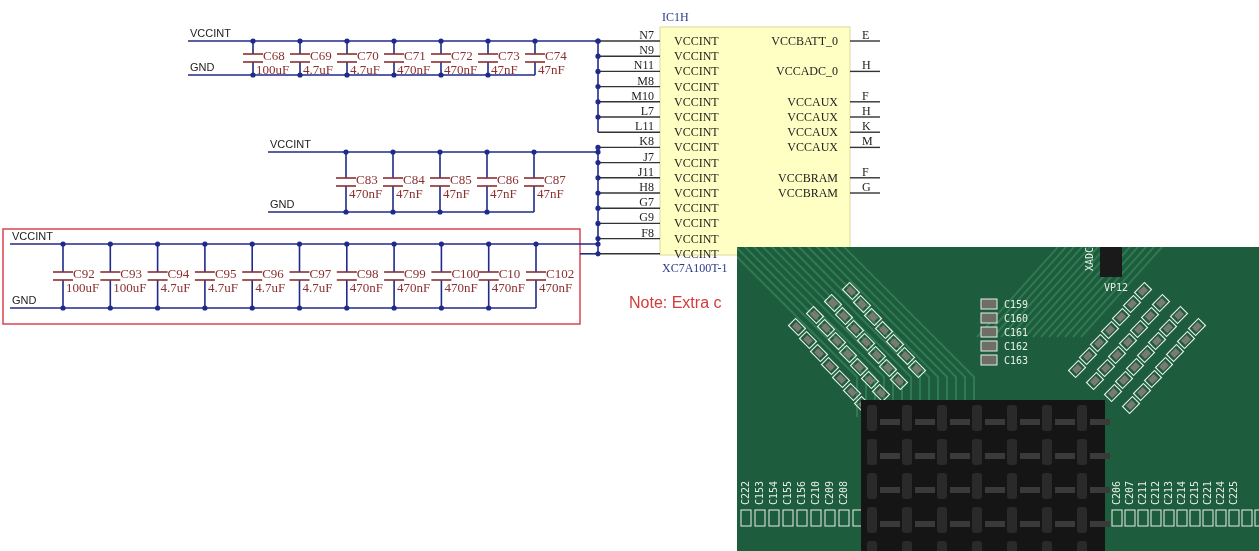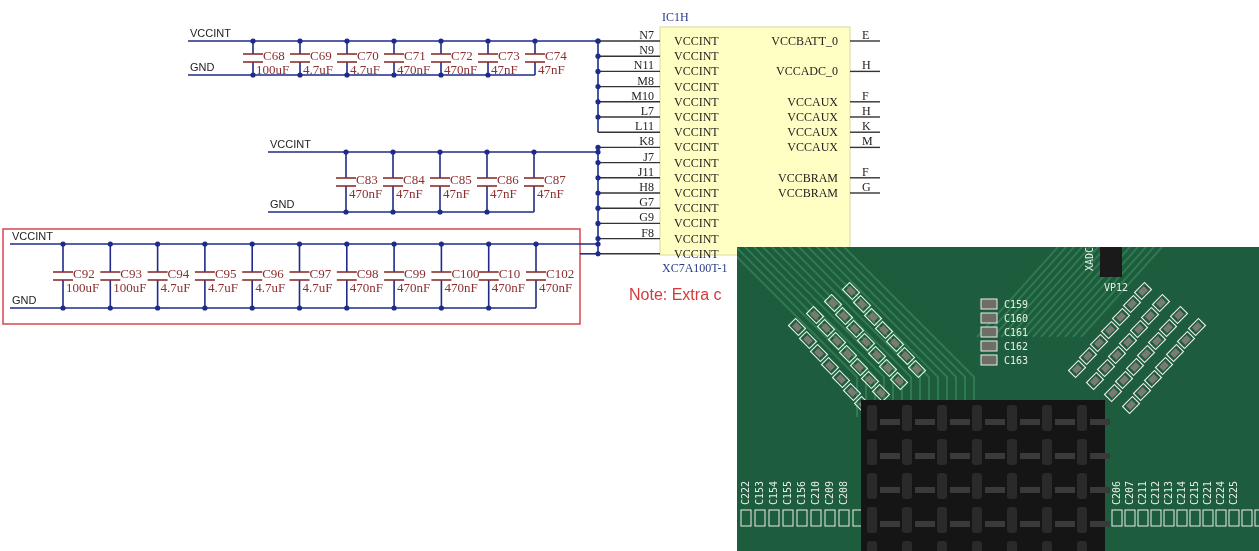--- a/index.html
+++ b/index.html
@@ -7,21 +7,21 @@
   #schem { position: absolute; left: 0; top: 0; }
   .wire { stroke: #1f2a8a; stroke-width: 1.6; fill: none; }
   .pinwire { stroke: #333333; stroke-width: 1.4; }
   .dot { fill: #1f2a8a; }
   .cap { stroke: #8b2f2f; stroke-width: 1.6; }
   .net { font-family: "Liberation Sans", sans-serif; font-size: 11px; fill: #222; }
   .clab { font-family: "Liberation Serif", serif; font-size: 13px; fill: #8b2f2f; }
   .pinnum { font-family: "Liberation Serif", serif; font-size: 12px; fill: #222; }
   .pinname { font-family: "Liberation Serif", serif; font-size: 12px; fill: #222; }
   .icname { font-family: "Liberation Serif", serif; font-size: 12px; fill: #2a3a8a; }
-  .note { position: absolute; left: 629px; top: 286px; font-family: "Liberation Sans", sans-serif; font-size: 16px; color: #d43a3a; white-space: nowrap; }
+  .note { position: absolute; left: 629px; top: 294px; font-family: "Liberation Sans", sans-serif; font-size: 16px; color: #d43a3a; white-space: nowrap; }
   .photo { position: absolute; left: 737px; top: 247px; width: 522px; height: 304px; overflow: hidden; background: #1f5a3a; }
   .photo svg { position: absolute; left: 0; top: 0; }
   .pcbtxt { font-family: "DejaVu Sans Mono", monospace; font-size: 10px; fill: #e8efe8; }
 </style>
 </head>
 <body>
 
 <svg id="schem" width="1259" height="551">
   <rect x="3" y="229" width="577" height="95" fill="none" stroke="#d9464f" stroke-width="1.5"></rect>
   <g id="groups">

